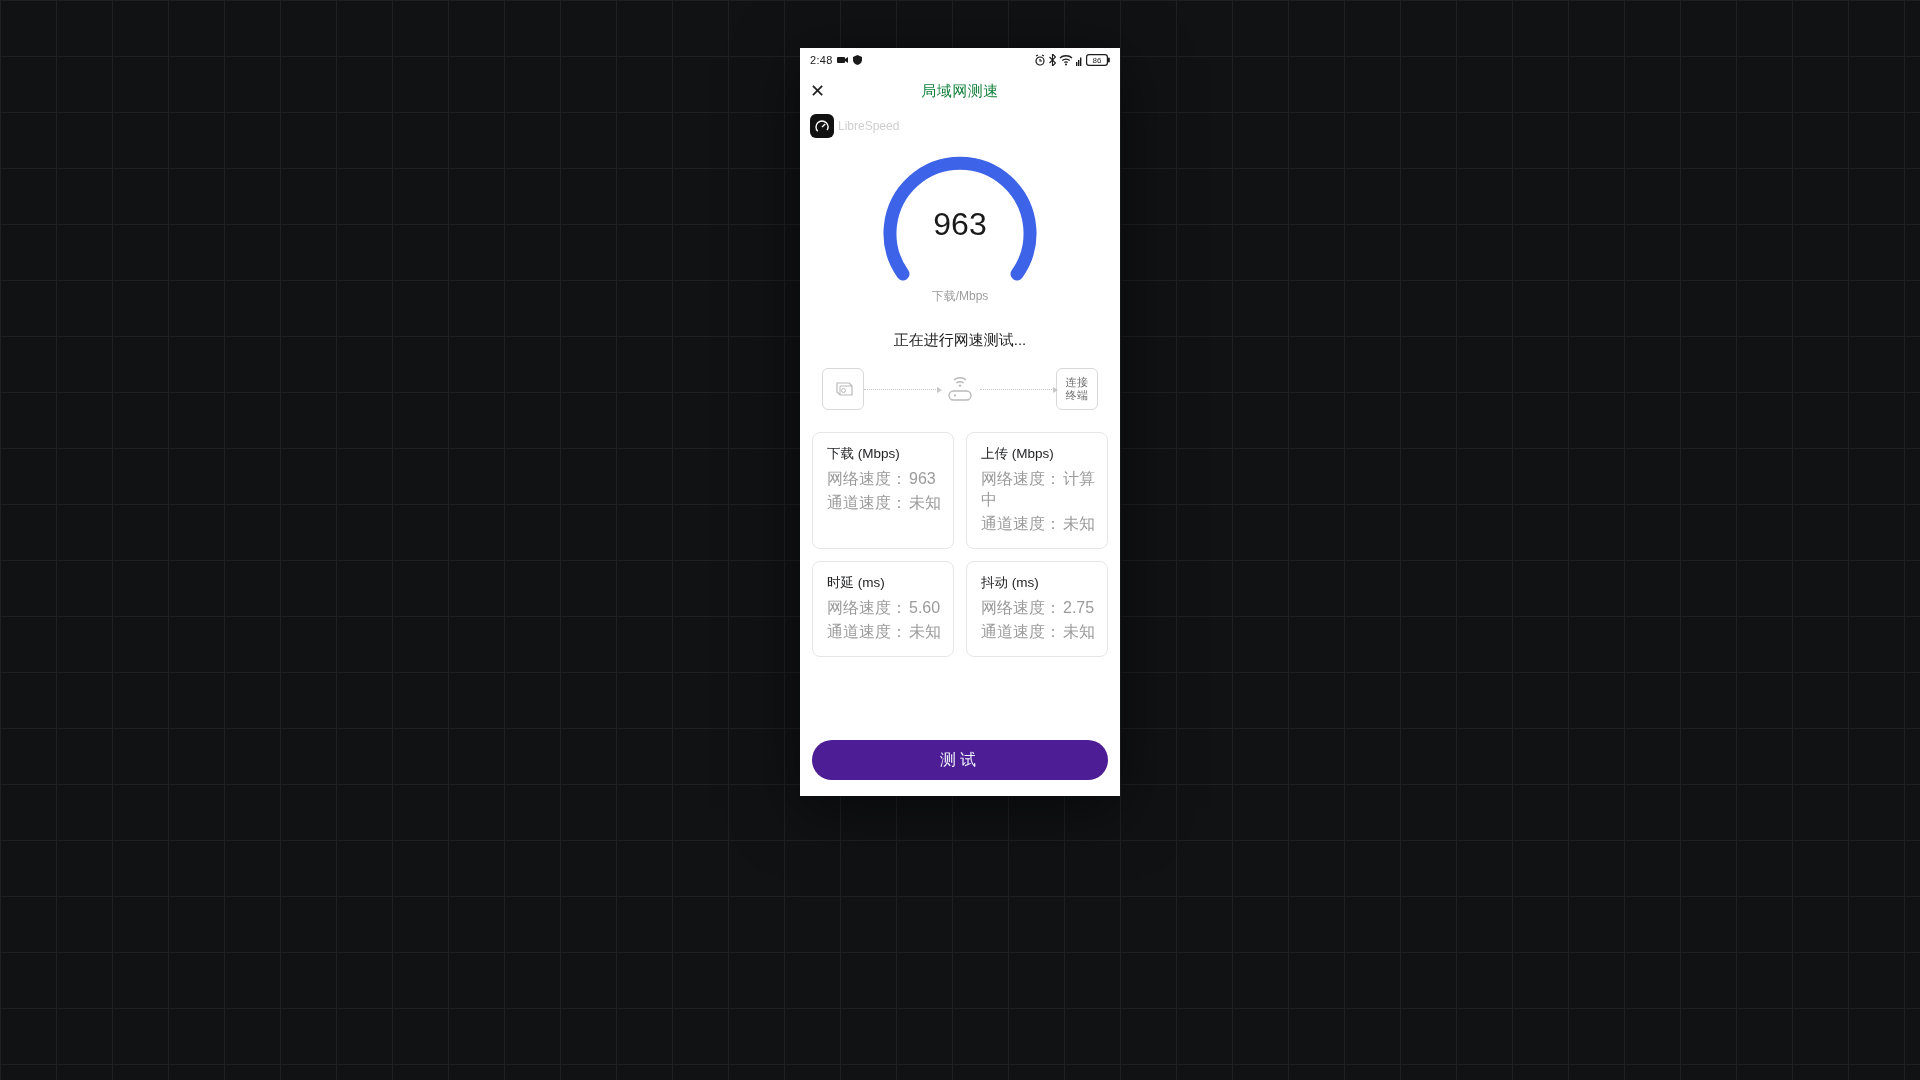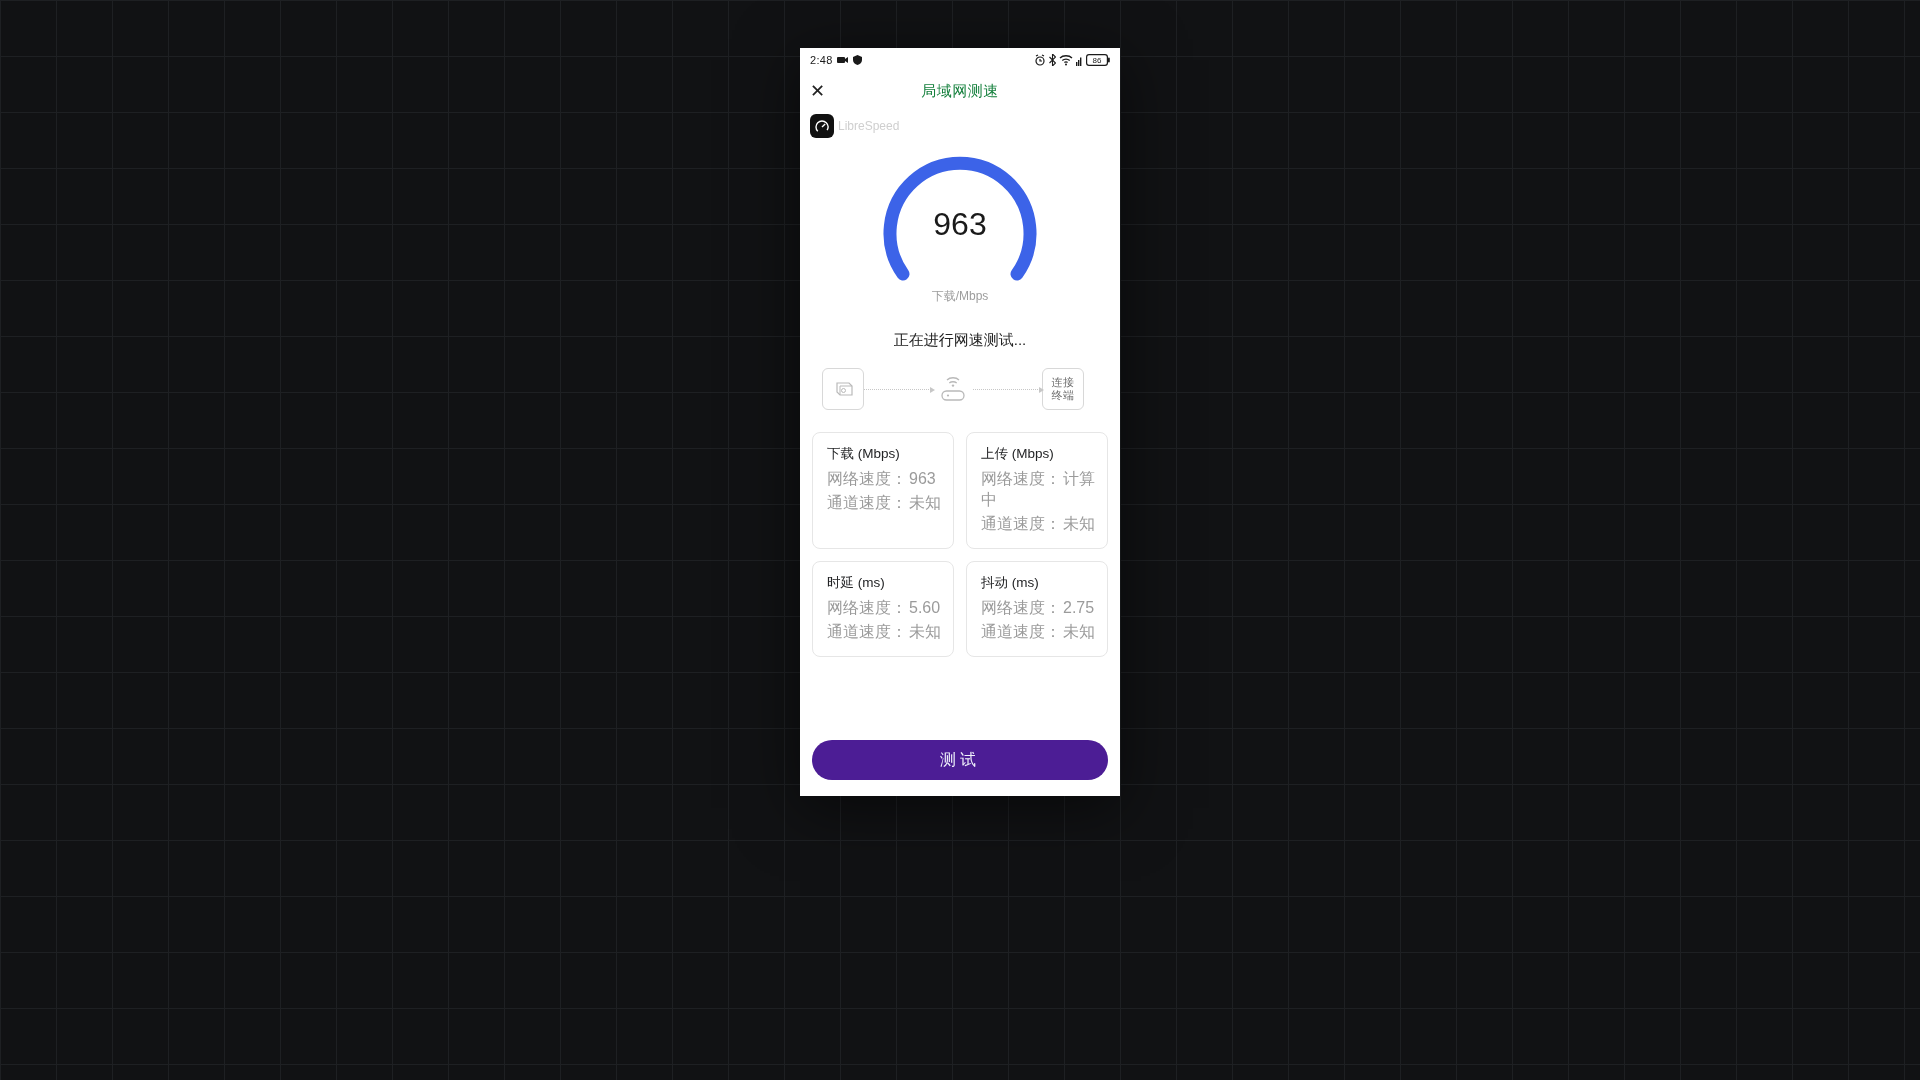--- a/index.html
+++ b/index.html
@@ -108,21 +108,21 @@
     font-size: 12px;
     color: #9d9d9d;
   }
   .progress {
     margin-top: 26px;
     text-align: center;
     font-size: 15px;
     color: #222;
   }
   .topo {
-    margin: 18px 36px 0 22px;
+    margin: 18px 22px 0 22px;
     display: flex;
     align-items: center;
     justify-content: space-between;
   }
   .topo-node {
     width: 40px; height: 40px;
     border: 1px solid #d8d8d8;
     border-radius: 6px;
     display: flex;
     align-items: center;

